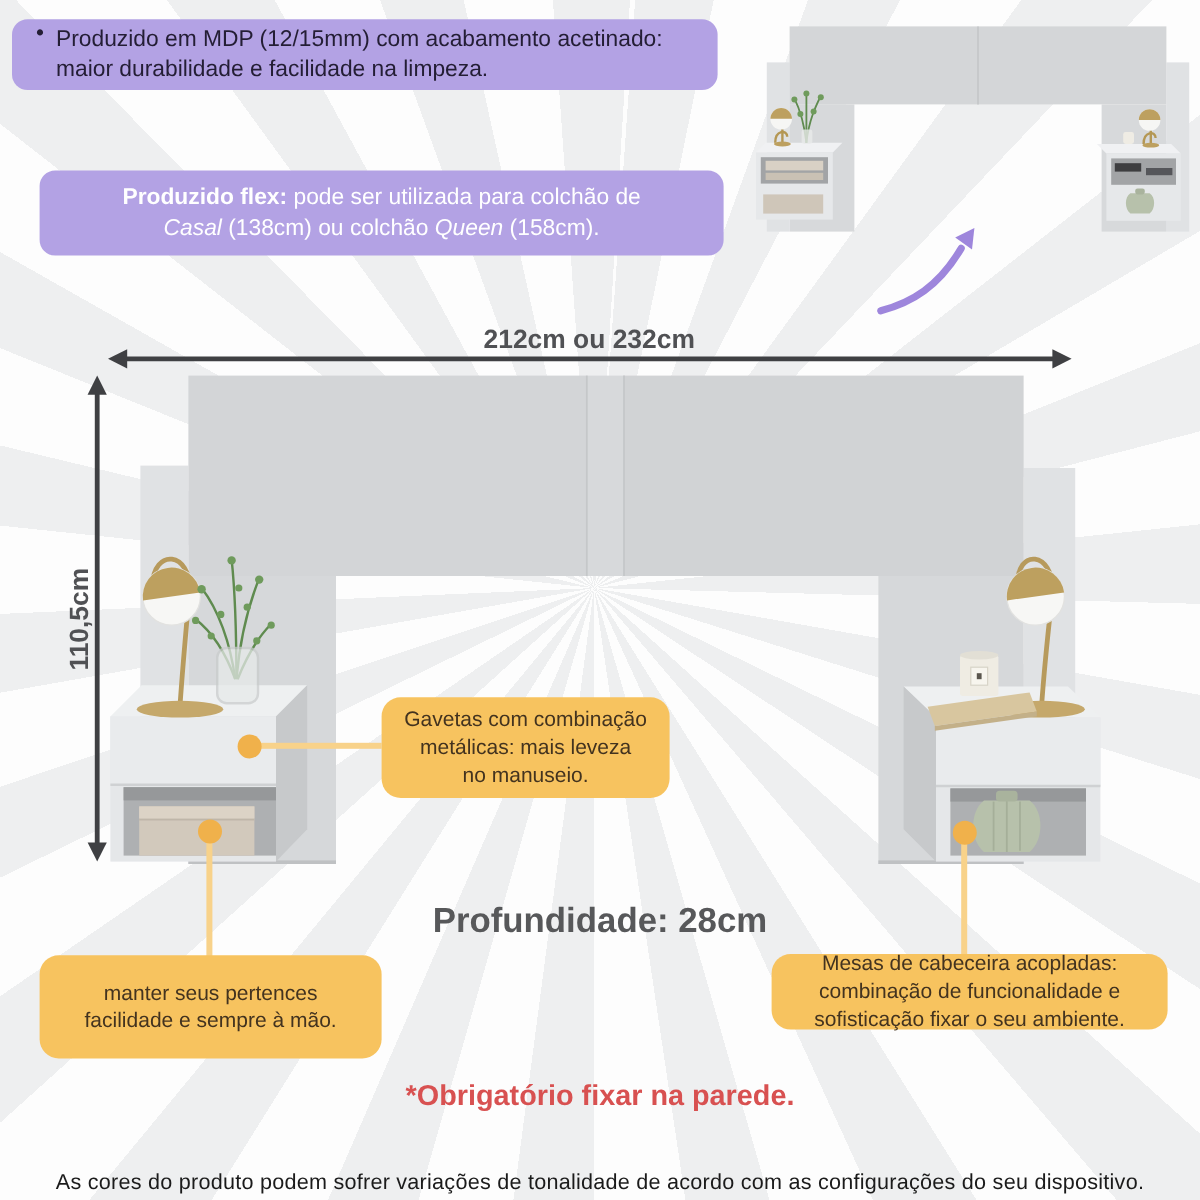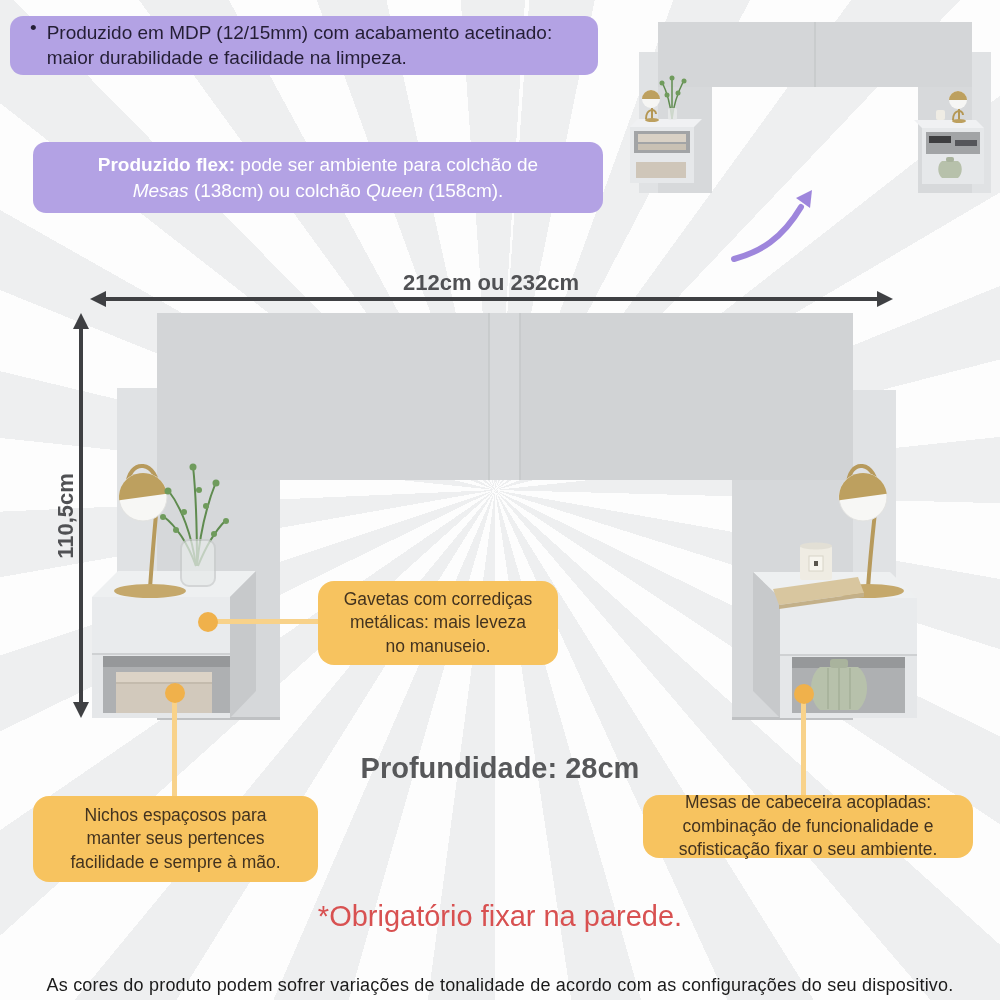--- a/index.html
+++ b/index.html
@@ -25,41 +25,41 @@
   .ybox-tables{left:643px;top:795px;width:330px;height:63px;}
   
   .dot{position:absolute;width:20px;height:20px;border-radius:50%;background:#f0b14b;}
   .cline{position:absolute;background:#f8d28a;}
   
   .dim{position:absolute;font-weight:bold;color:#505154;font-size:22px;text-align:center;}
   .dim-width{left:291px;top:270px;width:400px;}
   .dim-height{left:-49px;top:503px;width:230px;height:26px;transform:rotate(-90deg);}
   .dim-depth{left:300px;top:752px;width:400px;font-size:29px;color:#57585a;}
   .warning{position:absolute;left:250px;top:900px;width:500px;text-align:center;
-    font-weight:normal;font-size:29px;color:#d85151;}
+    font-weight:bold;font-size:24px;color:#d85151;}
   .disclaimer{position:absolute;left:0;top:963px;width:1000px;text-align:center;
     font-size:18px;letter-spacing:.2px;color:#1b1b1b;margin-top:12px;}
   svg{position:absolute;display:block;}
 </style>
 </head>
 <body>
 
 <div id="canvas">
 
   <div class="pbox pbox-material">
     <span class="bullet">•</span>
     <div>
       <div>Produzido em MDP (12/15mm) com acabamento acetinado:</div>
       <div>maior durabilidade e facilidade na limpeza.</div>
     </div>
   </div>
 
   <div class="pbox pbox-flex">
-    <div><b>Produzido flex:</b><span> pode ser ambiente para colchão de</span></div>
-    <div><i>Mesas</i><span> (138cm) ou colchão </span><i>Queen</i><span> (158cm).</span></div>
+    <div><b>Produzido flex:</b><span> pode ser utilizada para colchão de</span></div>
+    <div><i>Casal</i><span> (138cm) ou colchão </span><i>Queen</i><span> (158cm).</span></div>
   </div>
 
   <svg style="left:605px;top:18px;" width="390" height="250" viewBox="605 18 390 250">
     <g>
       <rect x="639" y="52" width="19" height="141" fill="#e0e2e4"></rect>
       <rect x="972" y="52" width="19" height="141" fill="#e0e2e4"></rect>
       <rect x="658" y="22" width="314" height="65" fill="#d4d6d8"></rect>
       <line x1="815" y1="22" x2="815" y2="87" stroke="#c6c8ca" stroke-width="1.5"></line>
       <rect x="658" y="87" width="54" height="106" fill="#d7d9db"></rect>
       <rect x="918" y="87" width="54" height="106" fill="#d7d9db"></rect>
@@ -230,26 +230,25 @@
   <div class="dim dim-depth">Profundidade: 28cm</div>
 
   <div class="cline" style="left:216px;top:619px;width:102px;height:5px;"></div>
   <div class="cline" style="left:172px;top:700px;width:5px;height:97px;"></div>
   <div class="cline" style="left:801px;top:701px;width:5px;height:95px;"></div>
   <div class="dot" style="left:198px;top:612px;"></div>
   <div class="dot" style="left:165px;top:683px;"></div>
   <div class="dot" style="left:794px;top:684px;"></div>
 
   <div class="ybox ybox-drawers">
-    <div>Gavetas com corrediças</div>
+    <div>Gavetas com combinação</div>
     <div>metálicas: mais leveza</div>
     <div>no manuseio.</div>
   </div>
   <div class="ybox ybox-niches">
-    <div>Nichos espaçosos para</div>
     <div>manter seus pertences</div>
     <div>facilidade e sempre à mão.</div>
   </div>
   <div class="ybox ybox-tables">
     <div>Mesas de cabeceira acopladas:</div>
     <div>combinação de funcionalidade e</div>
     <div>sofisticação fixar o seu ambiente.</div>
   </div>
 
   <div class="warning">*Obrigatório fixar na parede.</div>

